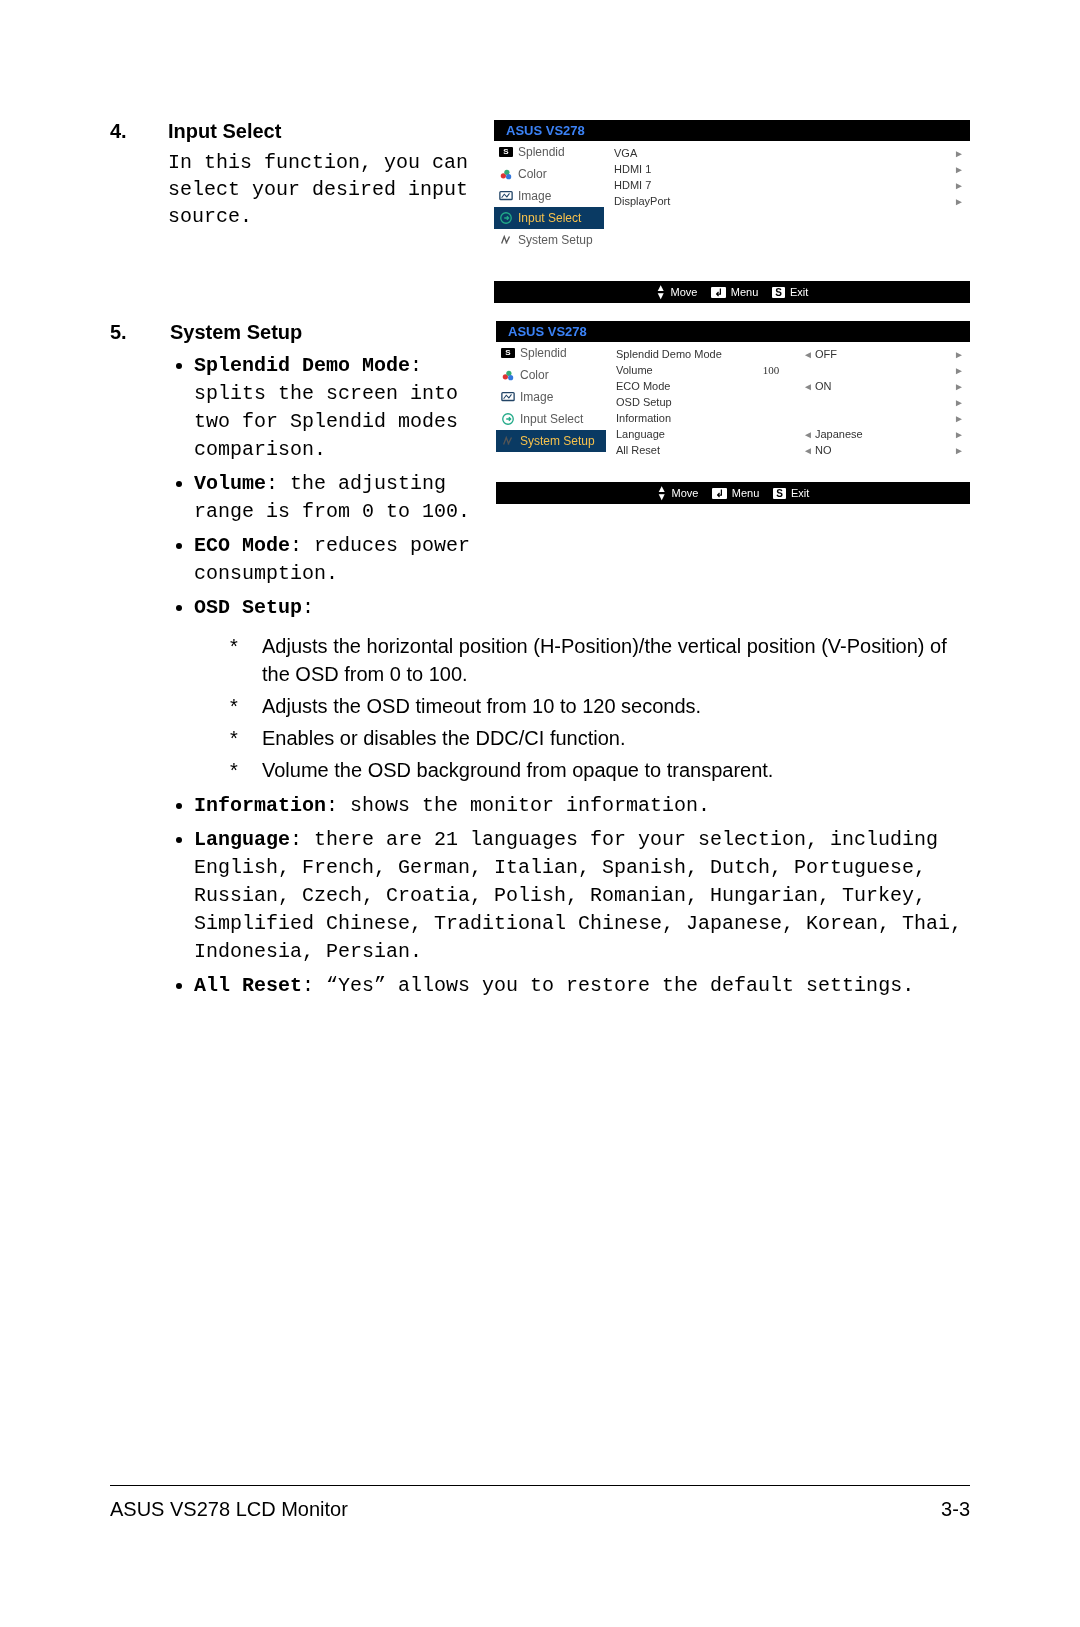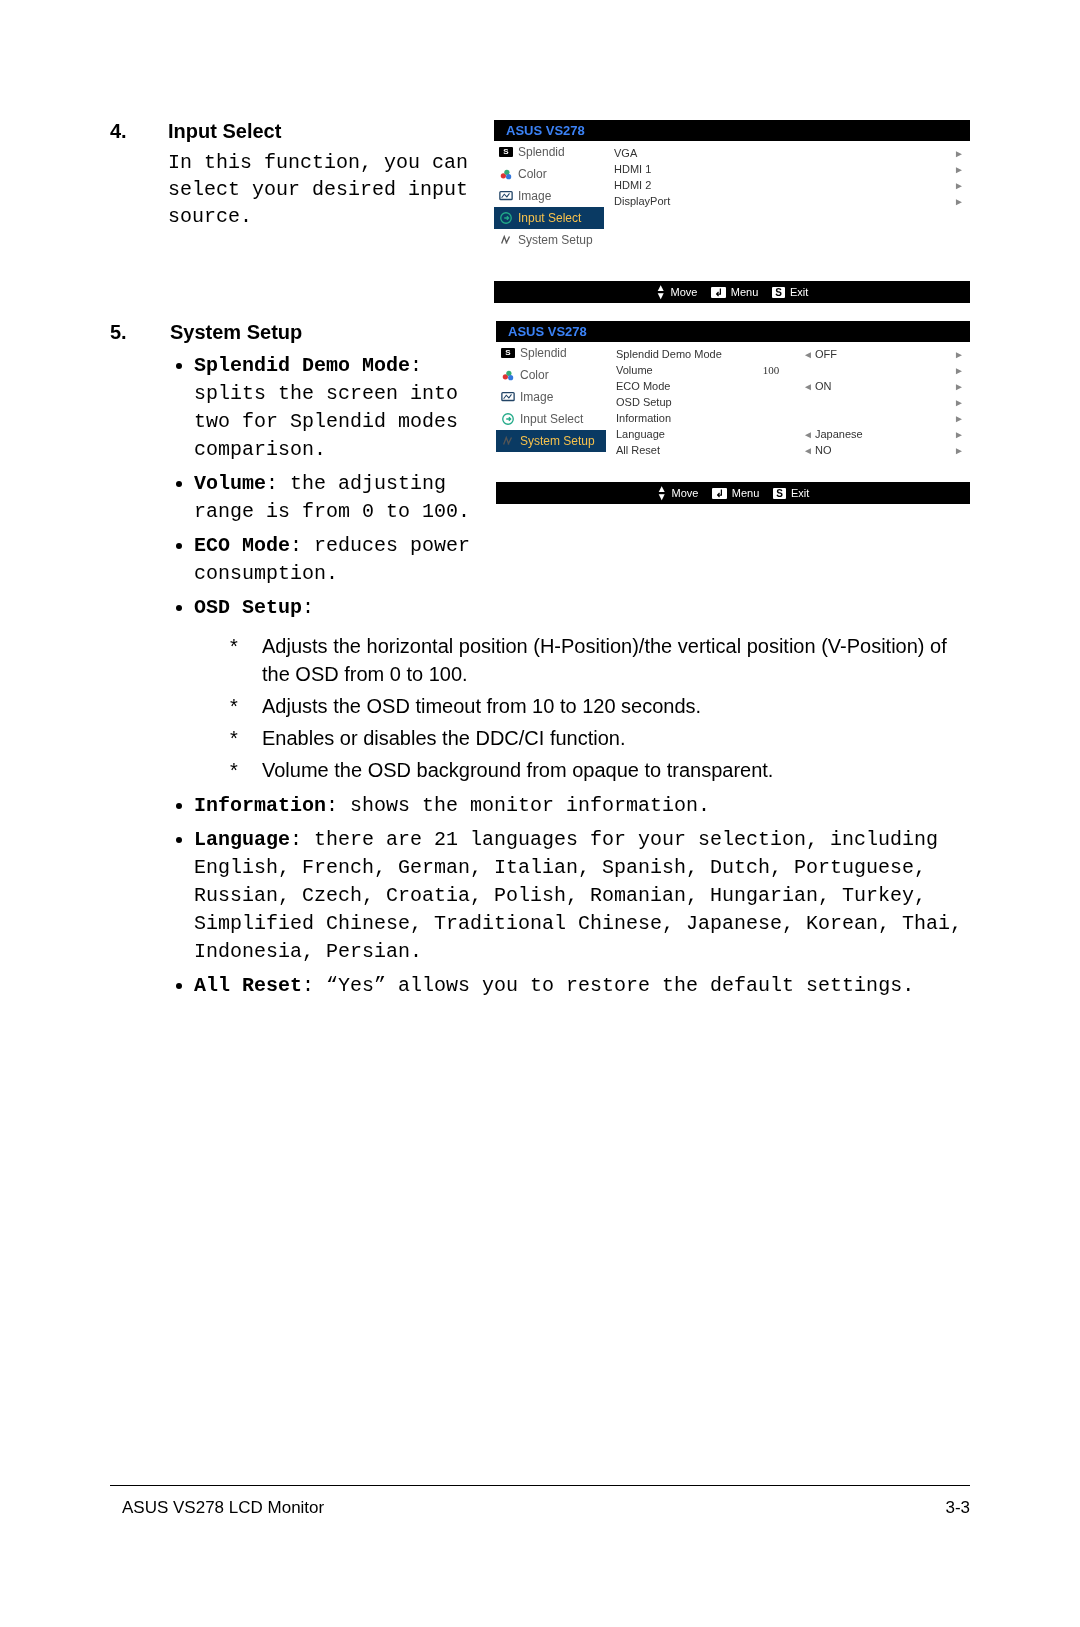--- a/index.html
+++ b/index.html
@@ -164,26 +164,26 @@
 
   .page-footer-line {
     position: absolute;
     left: 110px;
     right: 110px;
     top: 1485px;
     border-top: 1px solid #000;
   }
   .page-footer {
     position: absolute;
-    left: 122px;
+    left: 110px;
     right: 110px;
     top: 1498px;
     display: flex;
     justify-content: space-between;
-    font-size: 17px;
+    font-size: 20px;
     color: #000;
   }
 </style>
 </head>
 <body>
 
 <div class="page">
 
   <div class="section two-col">
     <div class="sec-num">4.</div>
@@ -250,21 +250,21 @@
                     <span class="osd-opt-end">►</span>
                   </div>
                   <div class="osd-row">
                     <span class="osd-opt-label">HDMI 1</span>
                     <span class="osd-opt-mid"></span>
                     <span class="osd-opt-arrow"></span>
                     <span class="osd-opt-val"></span>
                     <span class="osd-opt-end">►</span>
                   </div>
                   <div class="osd-row">
-                    <span class="osd-opt-label">HDMI 2</span>
+                    <span class="osd-opt-label">HDMI 7</span>
                     <span class="osd-opt-mid"></span>
                     <span class="osd-opt-arrow"></span>
                     <span class="osd-opt-val"></span>
                     <span class="osd-opt-end">►</span>
                   </div>
                   <div class="osd-row">
                     <span class="osd-opt-label">DisplayPort</span>
                     <span class="osd-opt-mid"></span>
                     <span class="osd-opt-arrow"></span>
                     <span class="osd-opt-val"></span>

